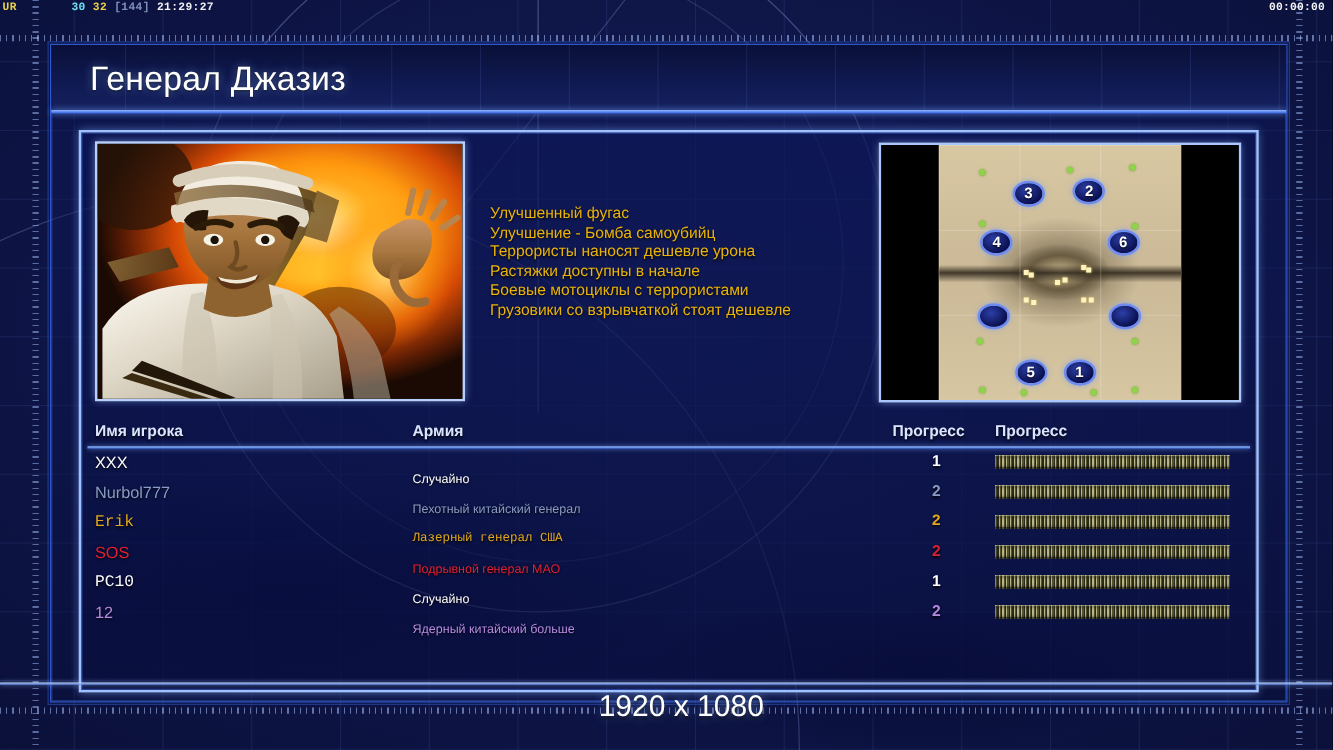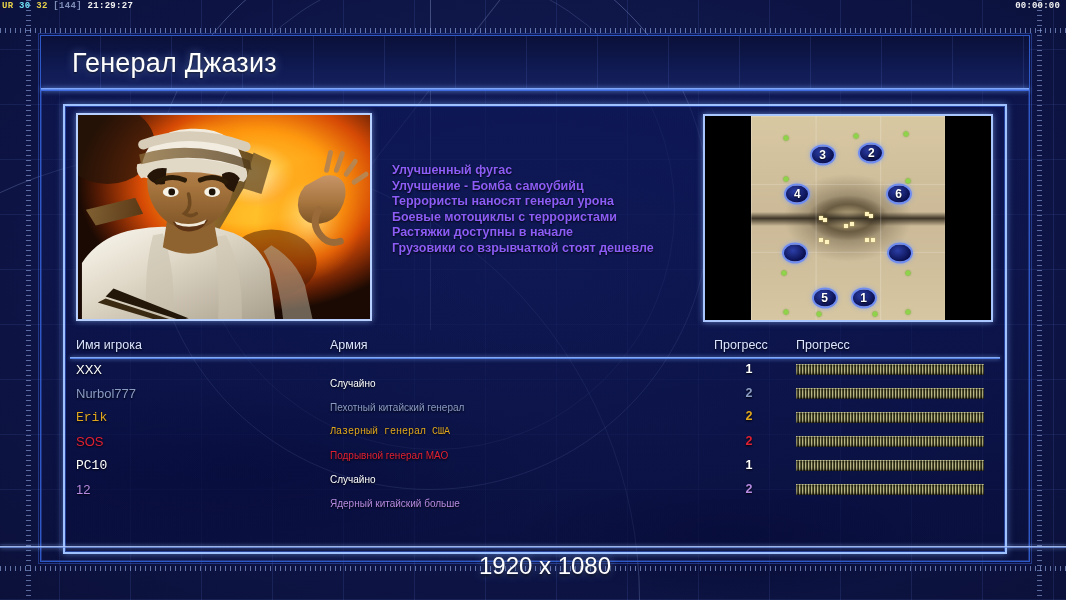--- a/index.html
+++ b/index.html
@@ -69,21 +69,21 @@
   }
 
   
   #fraps-overlay {
     position:absolute; left:2px; top:1px;
     font-family:"Liberation Mono", monospace;
     font-size:9px; font-weight:bold; letter-spacing:.3px;
     white-space:nowrap; z-index:40;
   }
   #fraps-overlay .ur    { color:#e8d24a; }
-  #fraps-overlay .n1    { color:#6fe0f5; }
+  #fraps-overlay .n1    { color:#6fe0f5;margin-left:38px; }
   #fraps-overlay .n2    { color:#e8d24a; }
   #fraps-overlay .brk   { color:#7f8fb8; }
   #fraps-overlay .clock { color:#f2f2f2; }
   #timer-overlay {
     position:absolute; right:6px; top:1px;
     font-family:"Liberation Mono", monospace;
     font-size:9px; font-weight:bold; color:#f2f2f2;
     letter-spacing:.2px; z-index:40;
   }
 
@@ -144,21 +144,21 @@
     background:#1a1208;
   }
   #portrait-art { position:absolute; inset:0; }
 
   
   #description-block {
     position:absolute; left:392px; top:163px; width:300px;
     z-index:6;
   }
   #description-block .desc-line {
-    font-size:12.5px; font-weight:bold; color:#8b5cf6;
+    font-size:12.5px; font-weight:normal; color:#eab308;
     line-height:15.6px; white-space:nowrap;
     text-shadow:0 1px 2px rgba(0,0,0,.9);
   }
 
   
   #minimap-frame {
     position:absolute; left:703px; top:114px; width:290px; height:208px;
     border:2px solid #a9c6ff;
     box-shadow:0 0 6px rgba(150,190,255,.6);
     background:#000;
@@ -206,21 +206,21 @@
     background:#fff4c0; box-shadow:0 0 2px #d8c060;
     transform:translate(-50%,-50%);
   }
 
   
   #table-header-row {
     position:absolute; left:76px; top:338px; width:918px; height:17px;
     z-index:6;
   }
   #table-header-row .th {
-    position:absolute; font-size:12.5px; font-weight:normal; color:#dbe5ff;
+    position:absolute; font-size:12.5px; font-weight:bold; color:#dbe5ff;
     text-shadow:0 1px 2px rgba(0,0,0,.85); white-space:nowrap;
   }
   #table-header-rule {
     position:absolute; left:70px; top:357px; width:930px; height:2px;
     background:linear-gradient(180deg,#9cc0ff,#3a67d8);
     box-shadow:0 0 4px rgba(130,175,255,.7);
   }
   #player-table {
     position:absolute; left:76px; top:360px; width:918px; height:172px;
   }
@@ -380,23 +380,23 @@
 
     <path d="M36 176 L112 206 L104 208 L28 184 Z" fill="#23170a"></path>
     <path d="M28 186 L96 208 L80 208 L20 190 Z" fill="#3b2a12"></path>
     <rect width="296" height="208" fill="none"></rect>
   </svg>
 </div>
 
 <div id="description-block">
   <div class="desc-line">Улучшенный фугас</div>
   <div class="desc-line">Улучшение - Бомба самоубийц</div>
-  <div class="desc-line">Террористы наносят генерал урона</div>
+  <div class="desc-line">Террористы наносят дешевле урона</div>
+  <div class="desc-line">Растяжки доступны в начале</div>
   <div class="desc-line">Боевые мотоциклы с террористами</div>
-  <div class="desc-line">Растяжки доступны в начале</div>
   <div class="desc-line">Грузовики со взрывчаткой стоят дешевле</div>
 </div>
 
 <div id="minimap-frame">
   <div id="minimap-inner">
     <div id="minimap-terrain">
       <div id="minimap-river"></div>
       <div id="minimap-cross"></div>
       <div id="mm-slots">
           <div class="mm-slot" style="left: 37%; top: 19%;">3</div>

